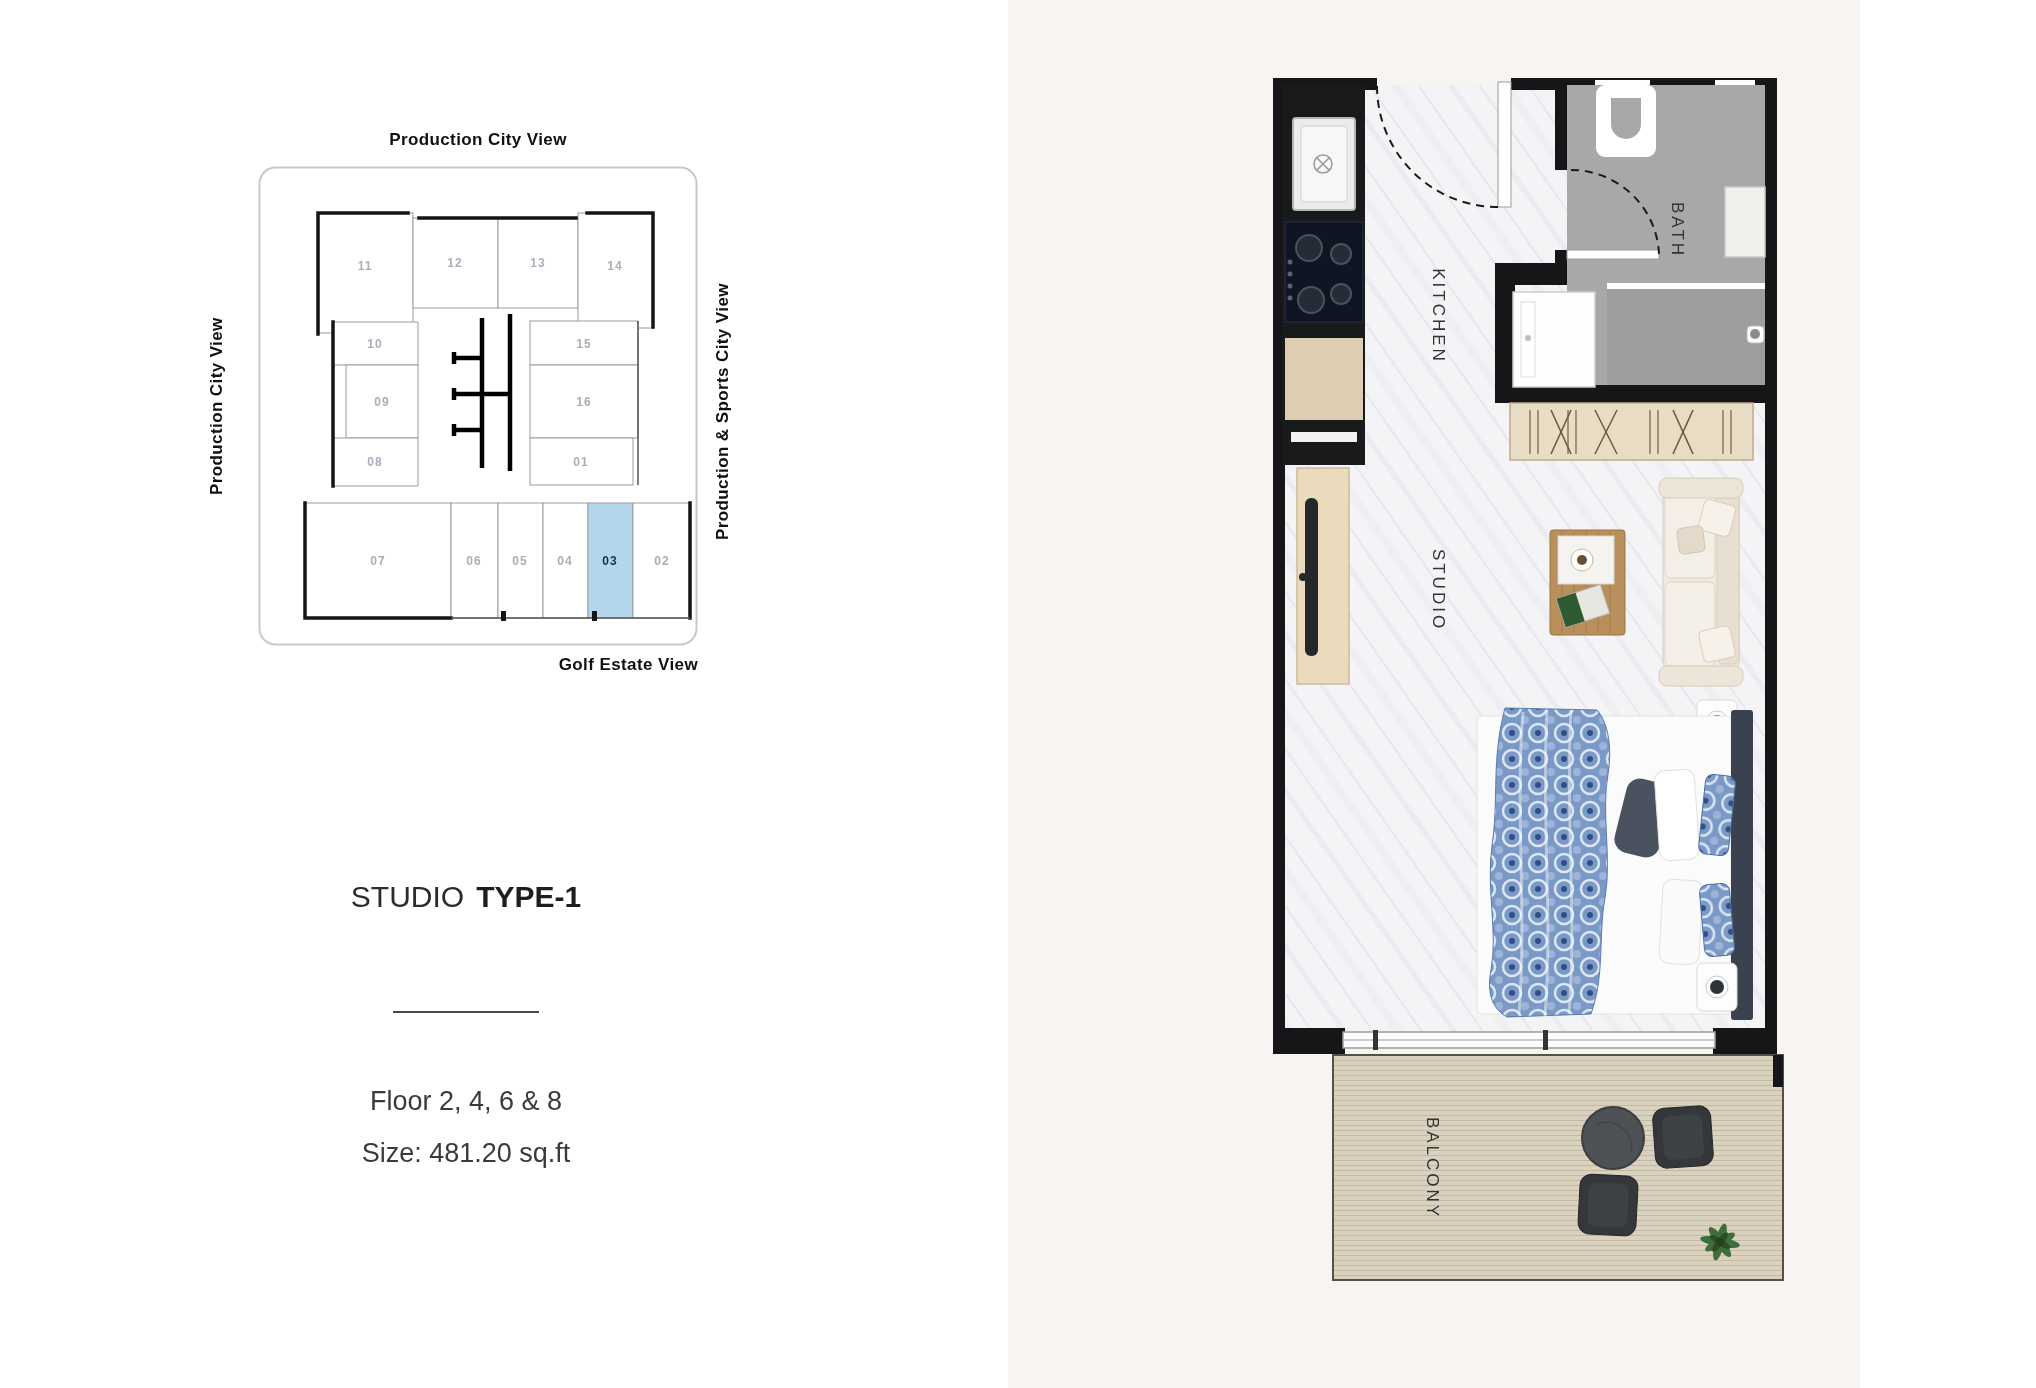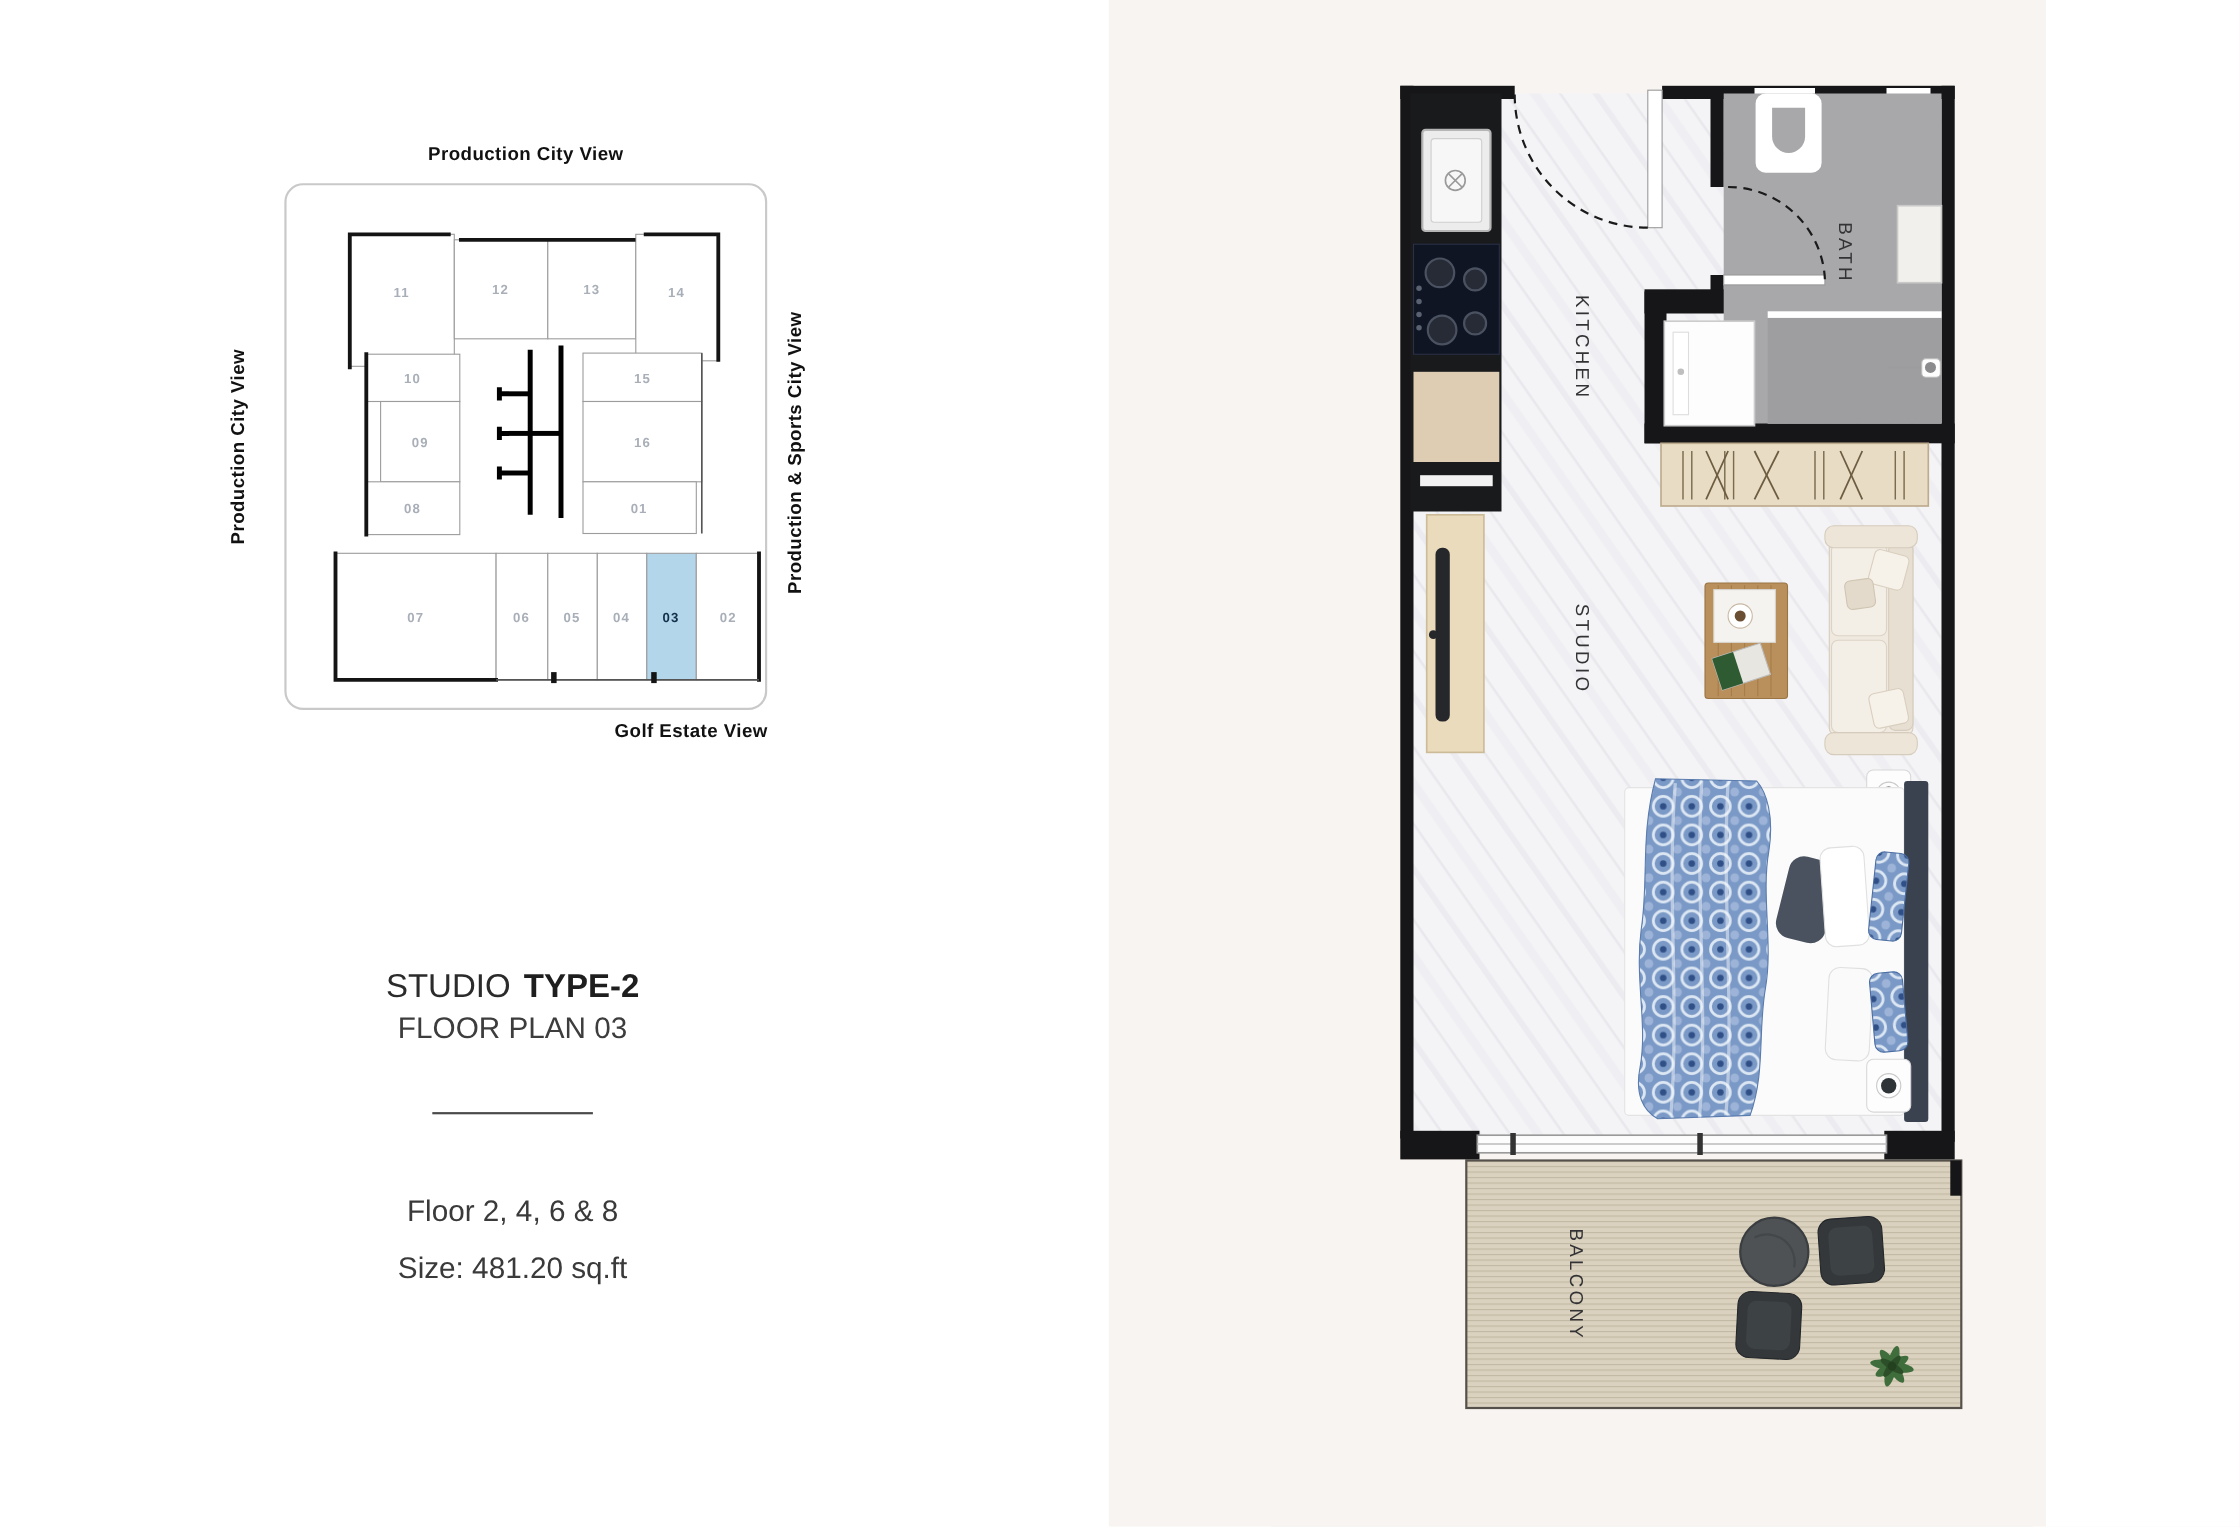--- a/index.html
+++ b/index.html
@@ -99,23 +99,22 @@
       <text class="unit-num" x="120" y="399">07</text>
       <text class="unit-num" x="216" y="399">06</text>
       <text class="unit-num" x="262" y="399">05</text>
       <text class="unit-num" x="307" y="399">04</text>
       <text class="unit-num hl" x="352" y="399">03</text>
       <text class="unit-num" x="404" y="399">02</text>
     </g>
   </svg>
 
   <div class="dline title" style="top:880px;">
-    <span>STUDIO</span><span class="bold">TYPE-2</span>
+    <span>STUDIO</span><span class="bold">TYPE-1</span>
   </div>
-  <div class="dline subtitle" style="top:920px;">FLOOR PLAN 03</div>
   <div class="divider"></div>
   <div class="dline body-line" style="top:1086px;">Floor 2, 4, 6 &amp; 8</div>
   <div class="dline body-line" style="top:1138px;">Size: 481.20 sq.ft</div>
 
   <svg style="position:absolute;left:1265px;top:70px;" width="530" height="1215" viewBox="0 0 530 1215">
     <defs>
       <pattern id="marble" patternUnits="userSpaceOnUse" width="90" height="90" patternTransform="rotate(55)">
         <rect width="90" height="90" fill="#f4f4f6"></rect>
         <rect y="12" width="90" height="2" fill="#e7e7ec"></rect>
         <rect y="34" width="90" height="5" fill="#ebebf0"></rect>

